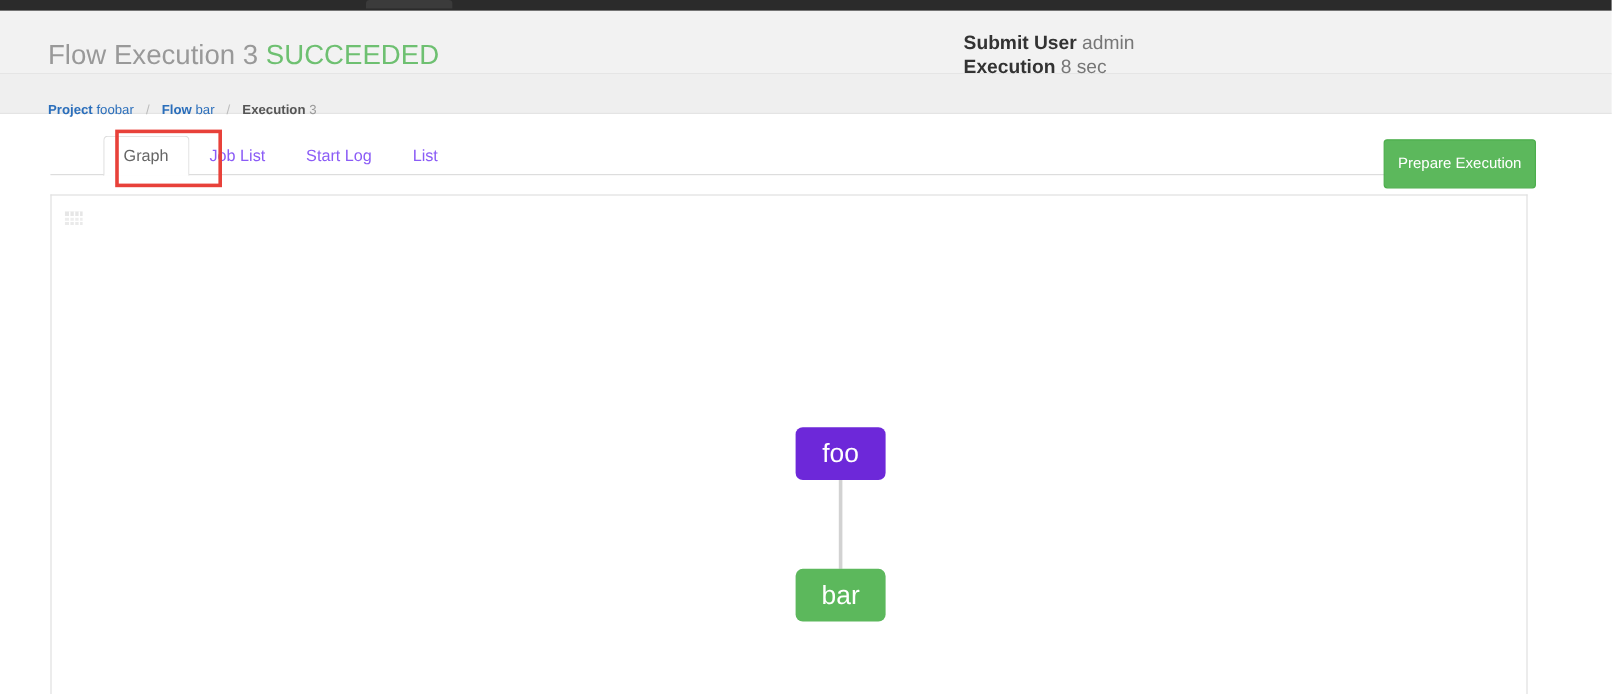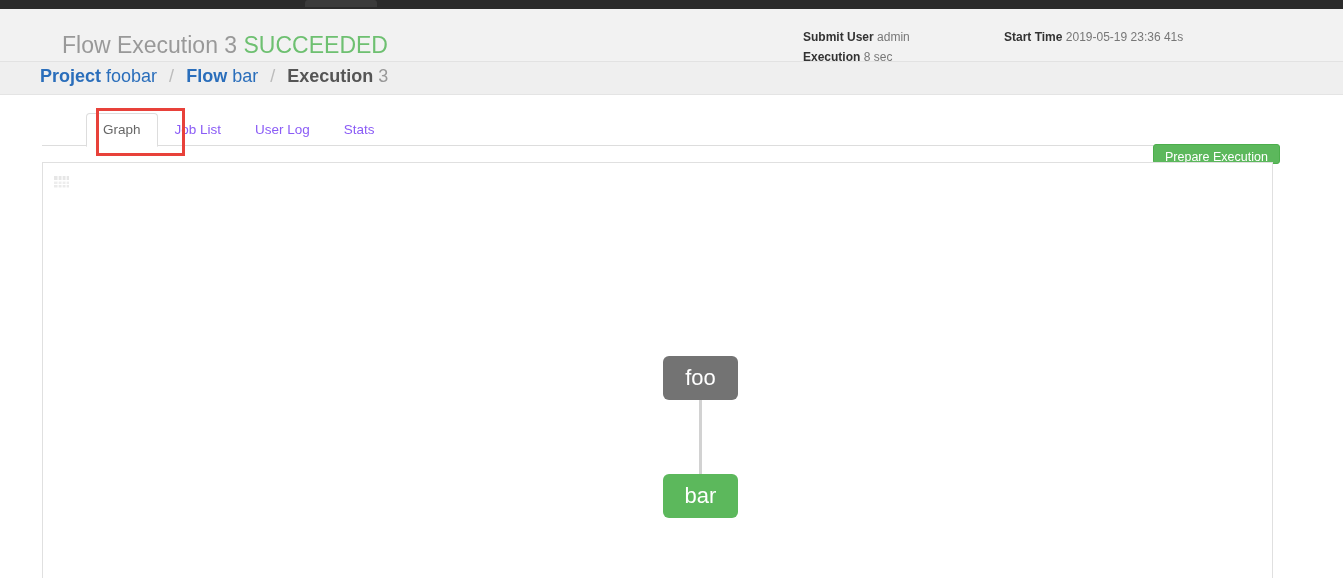--- a/index.html
+++ b/index.html
@@ -33,50 +33,49 @@
     width: 1343px; height: 53px;
     background: #f2f2f2;
     border-bottom: 1px solid #e2e2e2;
   }
   .exec-title {
     position: absolute;
     left: 40px; top: 23px;
     font-size: 23px;
     color: #999999;
     white-space: nowrap;
-    margin-left: 22px;
   }
   .exec-title .status {
     color: #6ec071;
   }
 
   .meta-block {
     position: absolute;
     top: 18px;
-    font-size: 12px;
+    font-size: 16px;
     color: #777777;
     line-height: 20px;
     white-space: nowrap;
   }
   .meta-block.left  { left: 803px; }
   .meta-block.right { left: 1004px; }
   .meta-block b { color: #333333; font-weight: bold; }
 
   
   .breadcrumb-bar {
     position: absolute;
     left: 0; top: 62px;
     width: 1343px; height: 33px;
     background: #efefef;
     border-bottom: 1px solid #e4e4e4;
   }
   .breadcrumb {
     position: absolute;
-    left: 40px; top: 4px;
-    font-size: 18px;
+    left: 40px; top: 24px;
+    font-size: 11px;
     color: #999999;
     white-space: nowrap;
   }
   .breadcrumb a {
     color: #2a6ebb;
     text-decoration: none;
     font-weight: bold;
   }
   .breadcrumb .crumb-val { color: #2a6ebb; font-weight: normal; }
   .breadcrumb .crumb-cur { color: #555555; font-weight: bold; }
@@ -105,32 +104,31 @@
     background: #ffffff;
     border-color: #dddddd;
     border-bottom-color: #ffffff;
     color: #666666;
     cursor: default;
   }
 
   .prepare-btn {
     position: absolute;
     left: 1153px; top: 116px;
-    height: 20px;
+    height: 41px;
     padding: 0 11px;
     background: #5cb85c;
     border: 1px solid #4cae4c;
     border-radius: 3px;
     color: #ffffff;
     font-size: 12.5px;
     font-family: "Liberation Sans", sans-serif;
     cursor: pointer;
     line-height: 25px;
     white-space: nowrap;
-    margin-top: 28px;
   }
 
   
   .annotation-box {
     position: absolute;
     left: 96px; top: 108px;
     width: 89px; height: 48px;
     border: 3px solid #e8413a;
     pointer-events: none;
     z-index: 20;
@@ -191,63 +189,59 @@
       <b>Submit User</b>
       <span>admin</span>
     </div>
     <div>
       <b>Execution</b>
       <span>8 sec</span>
     </div>
   </div>
 
   <div class="meta-block right">
-    <div>
-      <b>Start Time</b>
-      <span>2019-05-19 23:36 41s</span>
-    </div>
   </div>
 </div>
 
 <div class="breadcrumb-bar">
   <div class="breadcrumb">
     <a href="#">Project</a>
     <span class="crumb-val">foobar</span>
     <span class="sep">/</span>
     <a href="#">Flow</a>
     <span class="crumb-val">bar</span>
     <span class="sep">/</span>
     <span class="crumb-cur">Execution</span>
     <span class="crumb-cur-val">3</span>
   </div>
 </div>
 
 <div class="tab-row">
   <div class="tabs">
     <div class="tab active">Graph</div>
     <div class="tab">Job List</div>
-    <div class="tab">User Log</div>
-    <div class="tab">Stats</div>
+    <div class="tab">Start Log</div>
+    <div class="tab">List</div>
   </div>
 </div>
 
 <button class="prepare-btn">Prepare Execution</button>
 
 <div class="annotation-box" style="border-color: rgb(232, 65, 58);"></div>
 
 <div class="graph-panel">
 
   <svg class="graph-legend-icon" viewBox="0 0 15 12">
     <rect x="0" y="0" width="15" height="4" fill="#cfcfcf"></rect>
     <rect x="0" y="5.5" width="15" height="2.5" fill="#dddddd"></rect>
     <rect x="0" y="9" width="15" height="2.5" fill="#d7d7d7"></rect>
     <rect x="3.5" y="0" width="1.2" height="12" fill="#ffffff"></rect>
     <rect x="7.5" y="0" width="1.2" height="12" fill="#ffffff"></rect>
     <rect x="11.5" y="0" width="1.2" height="12" fill="#ffffff"></rect>
   </svg>
 
   <div class="graph-canvas">
     <div class="edge" id="edge-foo-bar" style="left: 656px; top: 237px; height: 74px; background: rgb(210, 210, 210);"></div>
-    <div class="node" id="node-foo" style="left: 620px; top: 193px; width: 75px; background: #737373;">foo</div>
+    <div class="node" id="node-foo" style="left: 620px; top: 193px; width: 75px; background: #6d28d9;">foo</div>
     <div class="node" id="node-bar" style="left: 620px; top: 311px; width: 75px; background: rgb(92, 184, 92);">bar</div>
   </div>
 
 </div>
 
 </body></html>

